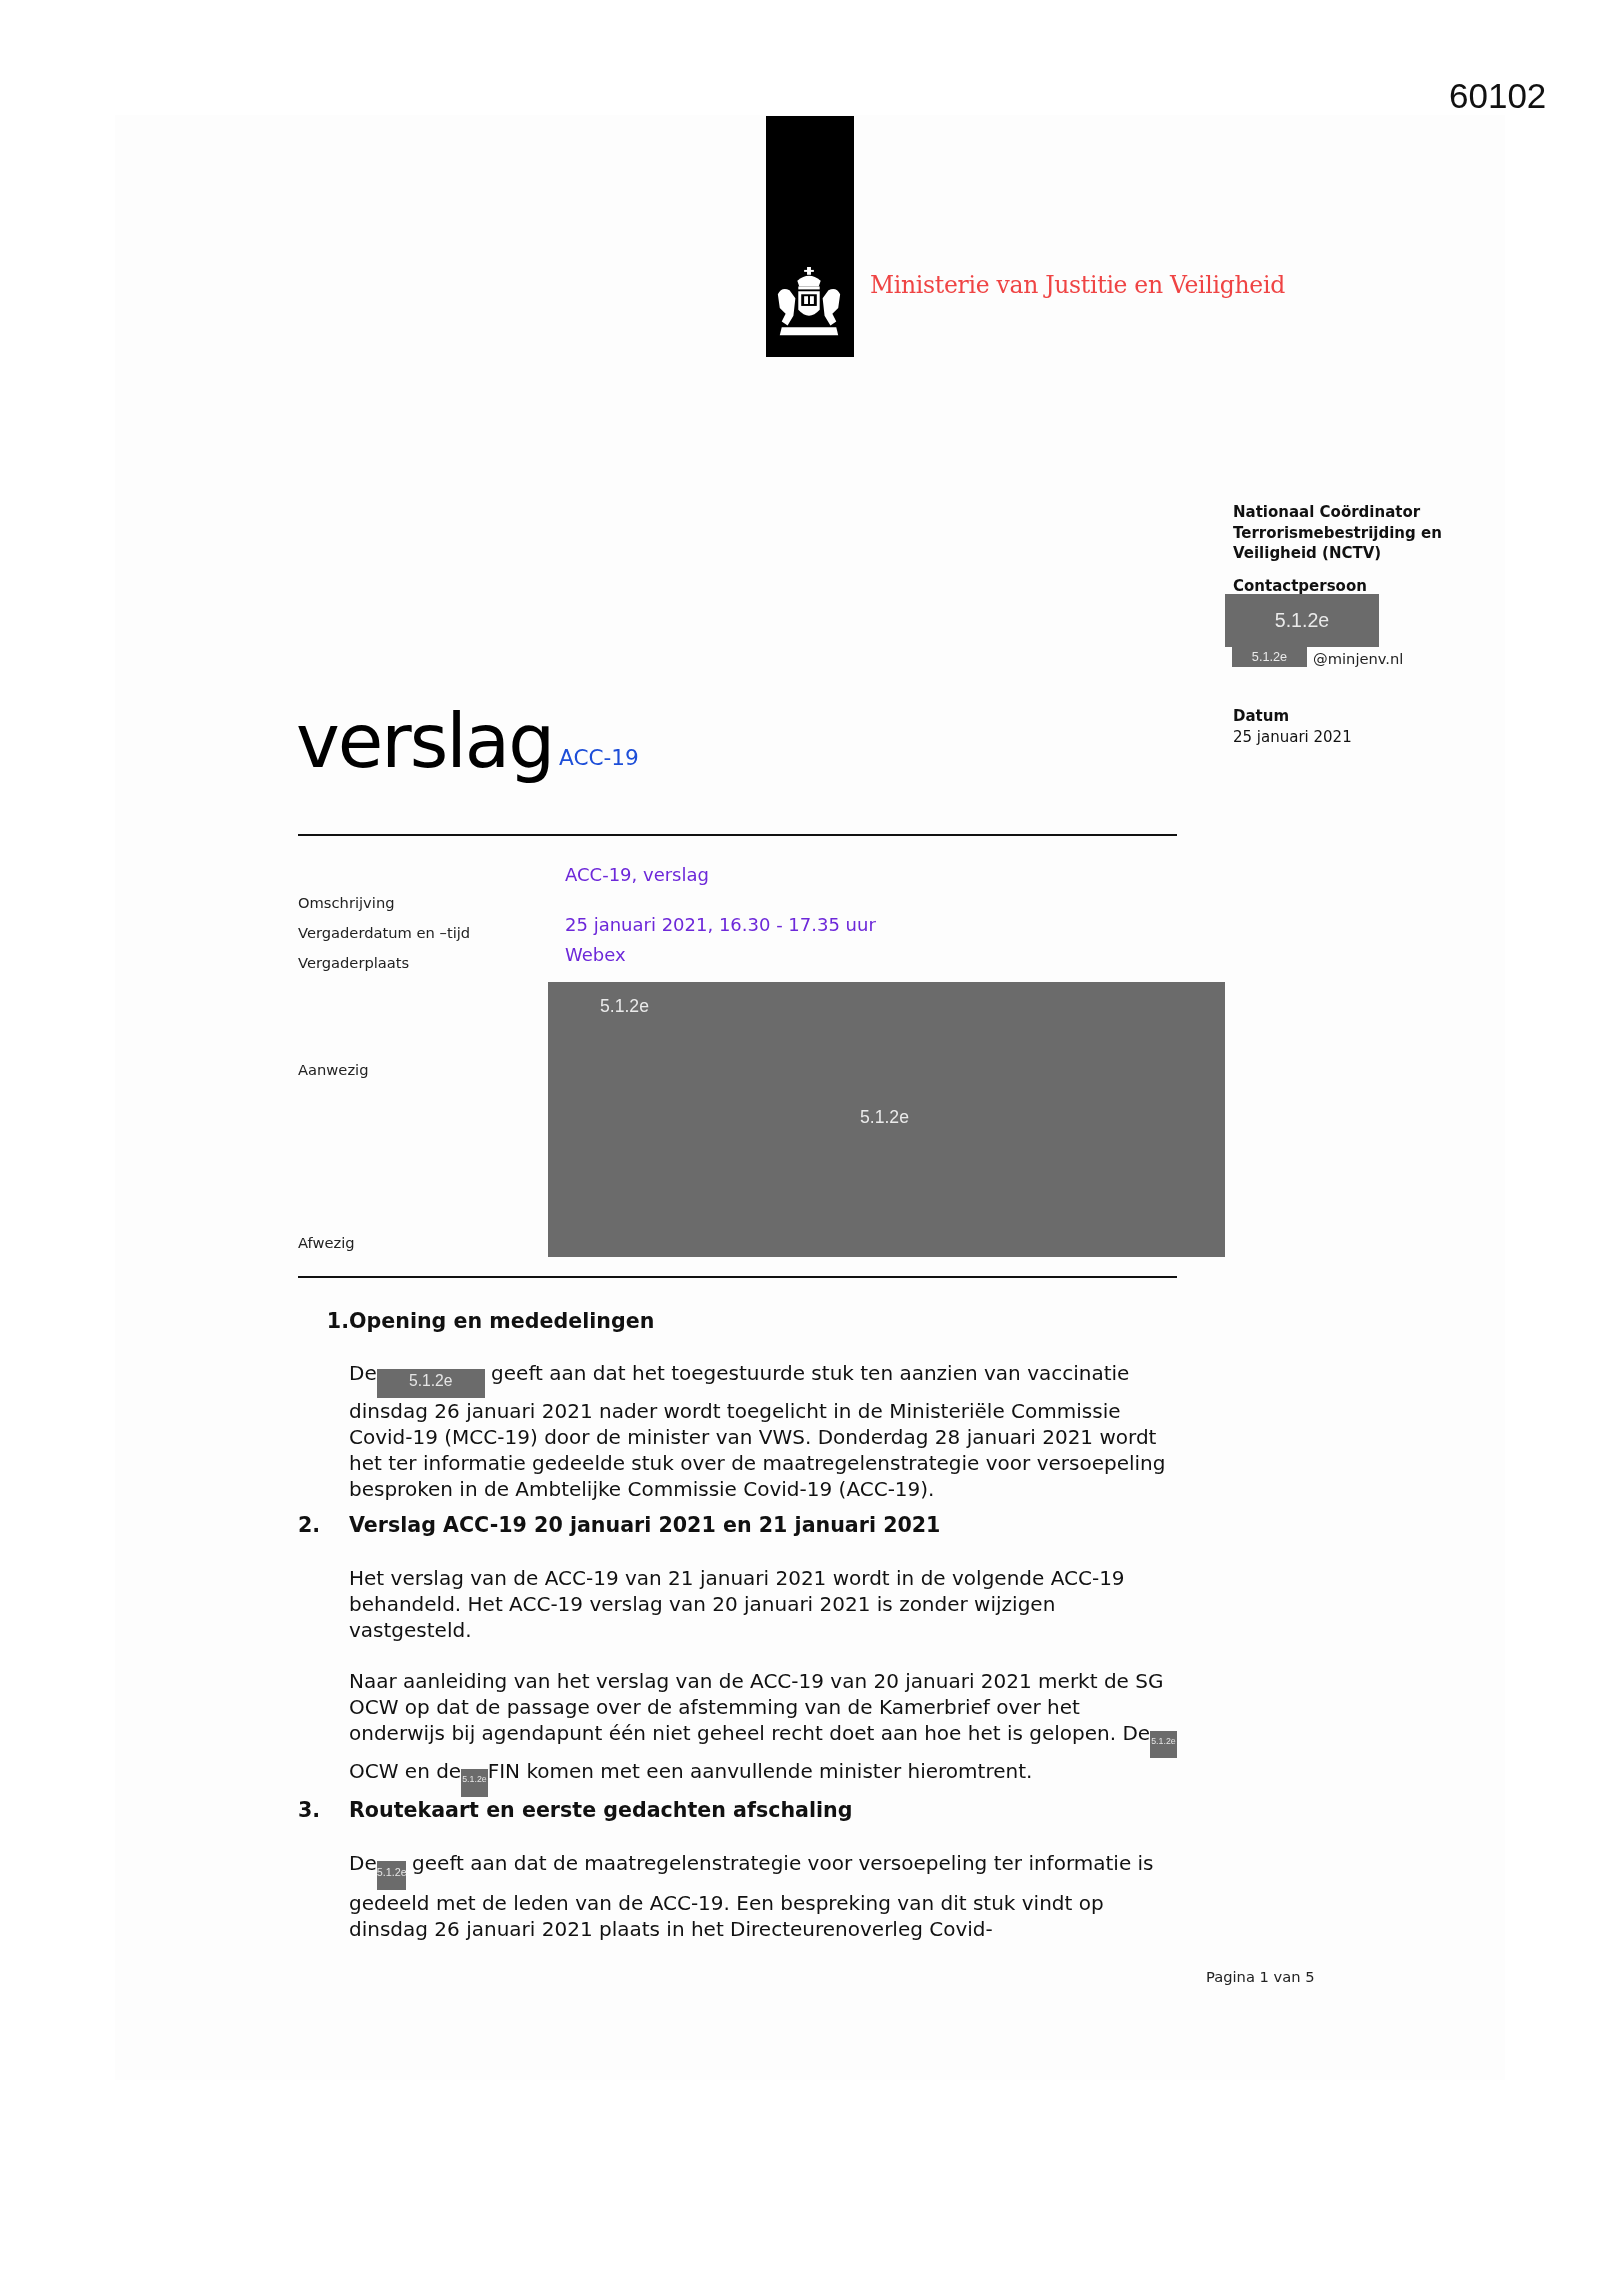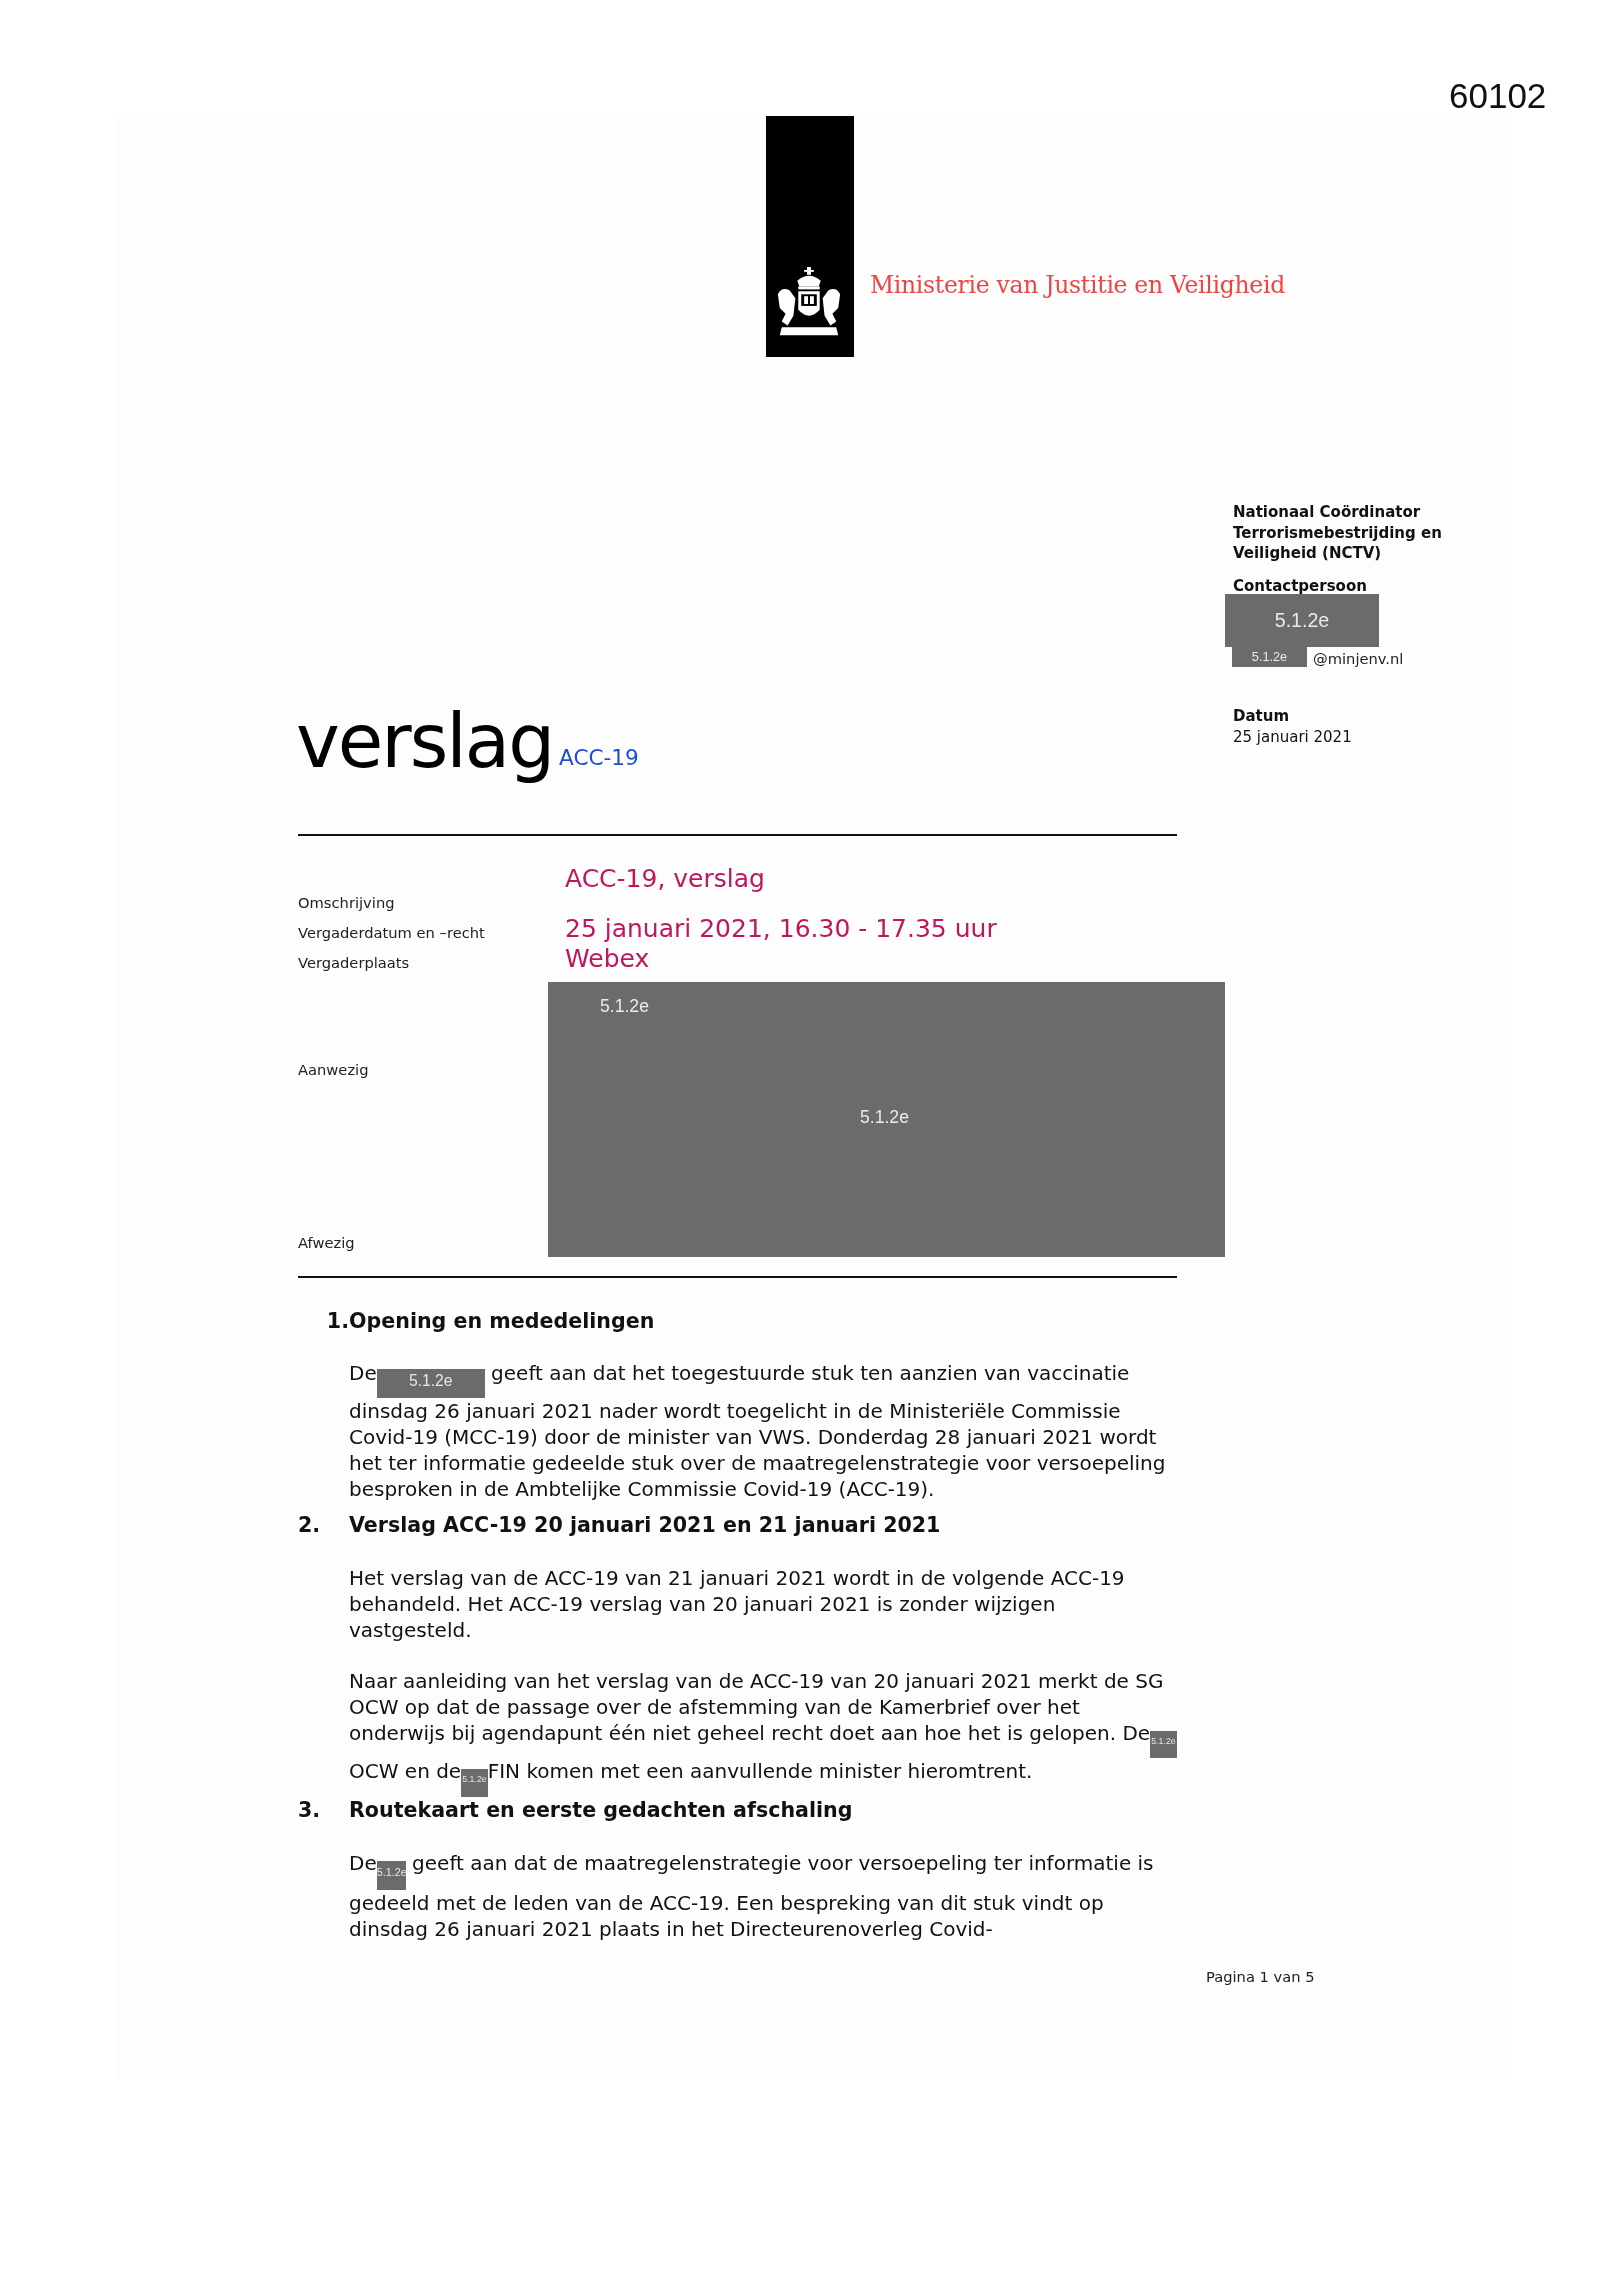--- a/index.html
+++ b/index.html
@@ -15,21 +15,21 @@
   .side { left: 1233px; font-size: 15px; line-height: 20.6px; color: #111; }
   .side b { font-weight: bold; }
   .redact { background: #6b6b6b; color: #eaeaea; font-family: "Liberation Sans", sans-serif; display: flex; align-items: center; justify-content: center; }
   .email { left: 1313px; top: 650px; font-size: 14.7px; color: #222; }
 
   .title { left: 296px; top: 698px; font-family: "DejaVu Sans", sans-serif; font-size: 74px; letter-spacing: -2px; color: #000; }
   .subtitle { left: 559px; top: 745px; font-size: 21.6px; color: #1d4ed8; }
 
   .rule { height: 2px; background: #111; }
   .meta-label { left: 298px; font-size: 14.7px; color: #222; }
-  .meta-value { left: 565px; font-size: 25px; color: #be185d; }
+  .meta-value { left: 565px; font-size: 18px; color: #6d28d9; }
 
   .h { left: 298px; font-size: 20.6px; font-weight: bold; color: #111; }
   .h .num { display: inline-block; width: 51px; }
   .para { left: 349px; width: 833px; font-size: 20px; line-height: 26px; color: #111; }
   .inline-redact { display: inline-block; background: #6b6b6b; color: #e6e6e6; font-family: "Liberation Sans", sans-serif; text-align: center; vertical-align: -3.9px; }
   .pagenum { left: 1206px; top: 1968px; font-size: 14.7px; color: #222; }
 </style>
 </head>
 <body>
 
@@ -77,21 +77,21 @@
 </div>
 
 <div class="abs title">verslag</div>
 <div class="abs subtitle">ACC-19</div>
 
 <div class="abs rule" style="left:298px;top:834px;width:879px;"></div>
 
 <div class="abs meta-label" style="top:894px;">Omschrijving</div>
 <div class="abs meta-value" style="top:864px;">ACC-19, verslag</div>
 
-<div class="abs meta-label" style="top:924px;">Vergaderdatum en –recht</div>
+<div class="abs meta-label" style="top:924px;">Vergaderdatum en –tijd</div>
 <div class="abs meta-value" style="top:914px;">25 januari 2021, 16.30 - 17.35 uur</div>
 
 <div class="abs meta-label" style="top:954px;">Vergaderplaats</div>
 <div class="abs meta-value" style="top:944px;">Webex</div>
 
 <div class="abs meta-label" style="top:1037px;margin-top:24px;">Aanwezig</div>
 <div class="abs meta-label" style="top:1234px;">Afwezig</div>
 
 <div class="abs" style="left:548px;top:982px;width:677px;height:275px;background:#6b6b6b;">
   <div class="abs" style="left:52px;top:13.7px;font-family:'Liberation Sans',sans-serif;font-size:17.6px;color:#eaeaea;">5.1.2e</div>

